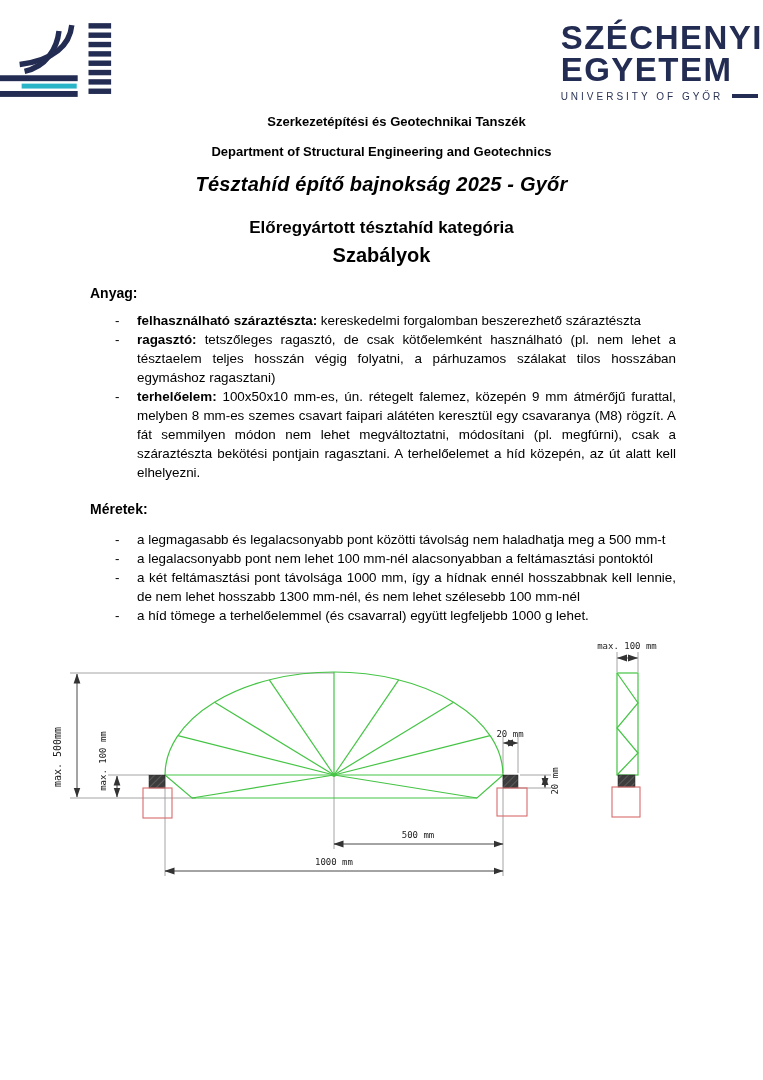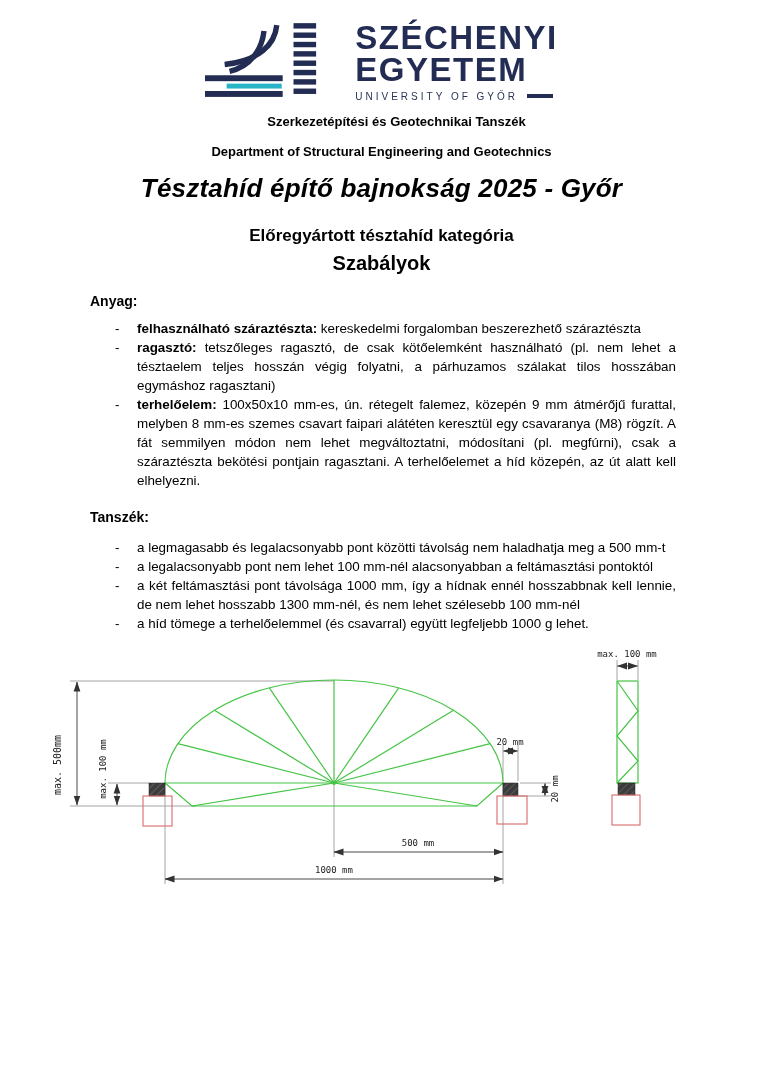--- a/index.html
+++ b/index.html
@@ -3,35 +3,35 @@
 <meta charset="utf-8">
 <style>
   html,body { margin:0; padding:0; background:#ffffff; }
   .page {
     position:relative; width:763px; height:1080px; margin:0 auto;
     background:#ffffff; color:#000;
     font-family:"Liberation Sans", sans-serif; overflow:hidden;
   }
   
   .header { padding-top:22px; text-align:center; }
-  .logo-row { display:flex; justify-content:center; align-items:center; gap:32px; }
+  .logo-row { display:flex; justify-content:space-between; align-items:center; gap:32px; }
   .logo-text { text-align:left; }
   .logo-l1, .logo-l2 {
     font-size:33px; font-weight:bold; letter-spacing:1.5px;
     color:#232c52; line-height:0.98;
   }
   .logo-l3 {
     display:flex; align-items:center; gap:9px; margin-top:4px;
     font-size:10px; letter-spacing:3px; color:#2a3356; font-weight:normal;
   }
   .logo-dash { width:26px; height:4px; background:#232c52; }
   .dept { font-weight:bold; font-size:13px; }
   .dept-hu { margin-top:12px;padding-left:30px; }
   .dept-en { margin-top:15px; }
-  .doc-title { font-size:26px; font-weight:bold; font-style:italic; margin-top:14px; letter-spacing:0.2px; }
+  .doc-title { font-size:20px; font-weight:bold; font-style:italic; margin-top:14px; letter-spacing:0.2px; }
   .doc-subtitle { font-size:17px; font-weight:bold; margin-top:22px; }
   .doc-rules { font-size:20px; font-weight:bold; margin-top:6px; }
   
   .section { margin:0 87px 0 90px; text-align:left; }
   .sec-title { font-weight:bold; font-size:14px; }
   .sec-anyag .sec-title { margin-top:18px; }
   .sec-meretek .sec-title { margin-top:19px; }
   .blist { margin:0; padding:0 0 0 25px; list-style:none; }
   .sec-anyag .blist { margin-top:10px; }
   .sec-meretek .blist { margin-top:13px; }
@@ -101,21 +101,21 @@
         <span class="txt"><b class="lead">ragasztó:</b><span> tetszőleges ragasztó, de csak kötőelemként használható (pl. nem lehet a tésztaelem teljes hosszán végig folyatni, a párhuzamos szálakat tilos hosszában egymáshoz ragasztani)</span></span>
       </li>
       <li class="bli">
         <span class="dash">-</span>
         <span class="txt"><b class="lead">terhelőelem:</b><span> 100x50x10 mm-es, ún. rétegelt falemez, közepén 9 mm átmérőjű furattal, melyben 8 mm-es szemes csavart faipari alátéten keresztül egy csavaranya (M8) rögzít. A fát semmilyen módon nem lehet megváltoztatni, módosítani (pl. megfúrni), csak a száraztészta bekötési pontjain ragasztani. A terhelőelemet a híd közepén, az út alatt kell elhelyezni.</span></span>
       </li>
     </ul>
   </div>
 
   <div class="section sec-meretek">
-    <div class="sec-title">Tanszék:</div>
+    <div class="sec-title">Méretek:</div>
     <ul class="blist">
       <li class="bli">
         <span class="dash">-</span>
         <span class="txt">a legmagasabb és legalacsonyabb pont közötti távolság nem haladhatja meg a 500 mm-t</span>
       </li>
       <li class="bli">
         <span class="dash">-</span>
         <span class="txt">a legalacsonyabb pont nem lehet 100 mm-nél alacsonyabban a feltámasztási pontoktól</span>
       </li>
       <li class="bli">

